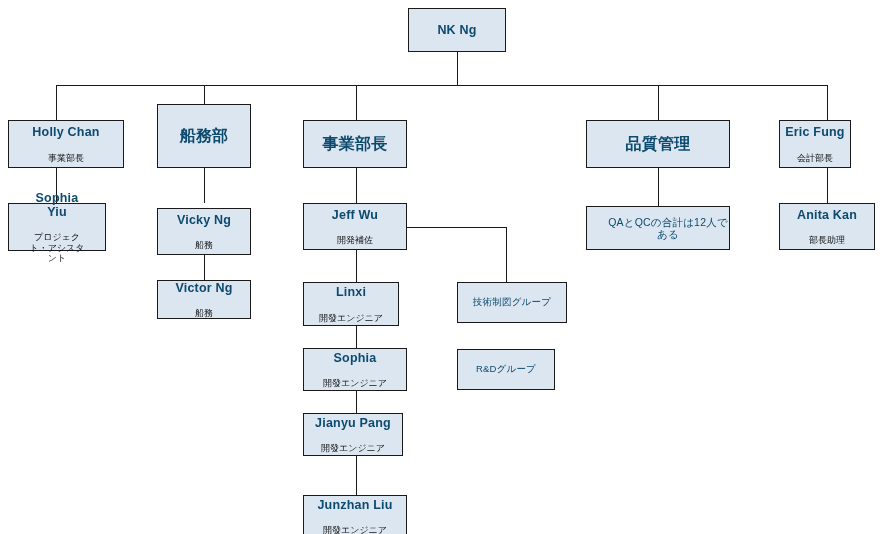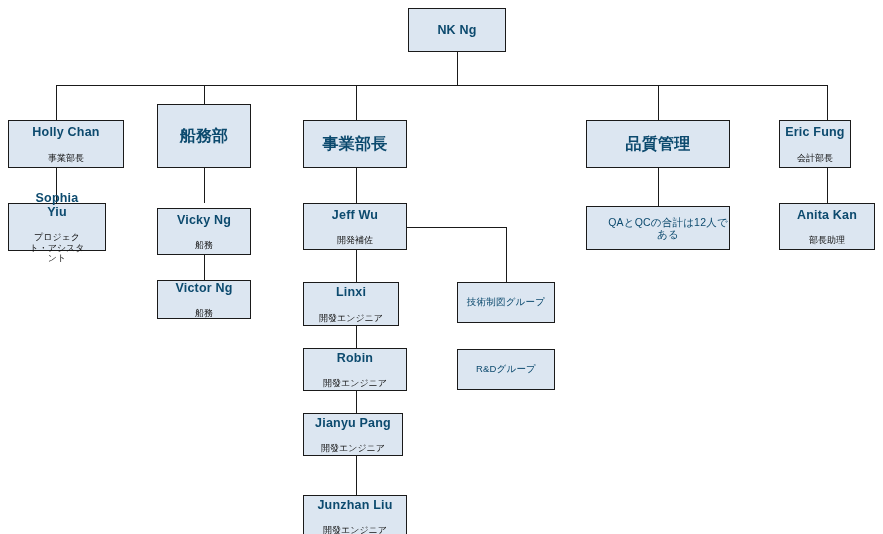--- a/index.html
+++ b/index.html
@@ -120,33 +120,33 @@
   </div>
   <div class="node t-name" style="left:303px; top:203px; width:104px; height:47px;">
     <div class="node-title">Jeff Wu</div>
     <div class="node-sub">開発補佐</div>
   </div>
   <div class="node t-name" style="left:303px; top:282px; width:96px; height:44px;">
     <div class="node-title">Linxi</div>
     <div class="node-sub">開發エンジニア</div>
   </div>
   <div class="node t-name" style="left:303px; top:348px; width:104px; height:43px;">
-    <div class="node-title">Robin</div>
+    <div class="node-title">Sophia</div>
     <div class="node-sub">開發エンジニア</div>
   </div>
   <div class="node t-name" style="left:303px; top:413px; width:100px; height:43px;">
     <div class="node-title">Jianyu Pang</div>
     <div class="node-sub">開發エンジニア</div>
   </div>
   <div class="node t-name" style="left:303px; top:495px; width:104px; height:43px;">
     <div class="node-title">Junzhan Liu</div>
     <div class="node-sub">開發エンジニア</div>
   </div>
 
-  <div class="node t-note-sm" style="left:457px; top:282px; width:98px; height:41px;">
+  <div class="node t-note-sm" style="left:457px; top:282px; width:110px; height:41px;">
     <div class="node-title">技術制図グループ</div>
   </div>
   <div class="node t-note-sm" style="left:457px; top:349px; width:98px; height:41px;">
     <div class="node-title">R&amp;Dグループ</div>
   </div>
 
   <div class="node t-dept" style="left:586px; top:120px; width:144px; height:48px;justify-content:center;">
     <div class="node-title">品質管理</div>
   </div>
   <div class="node t-note" style="left:586px; top:206px; width:144px; height:44px;">

